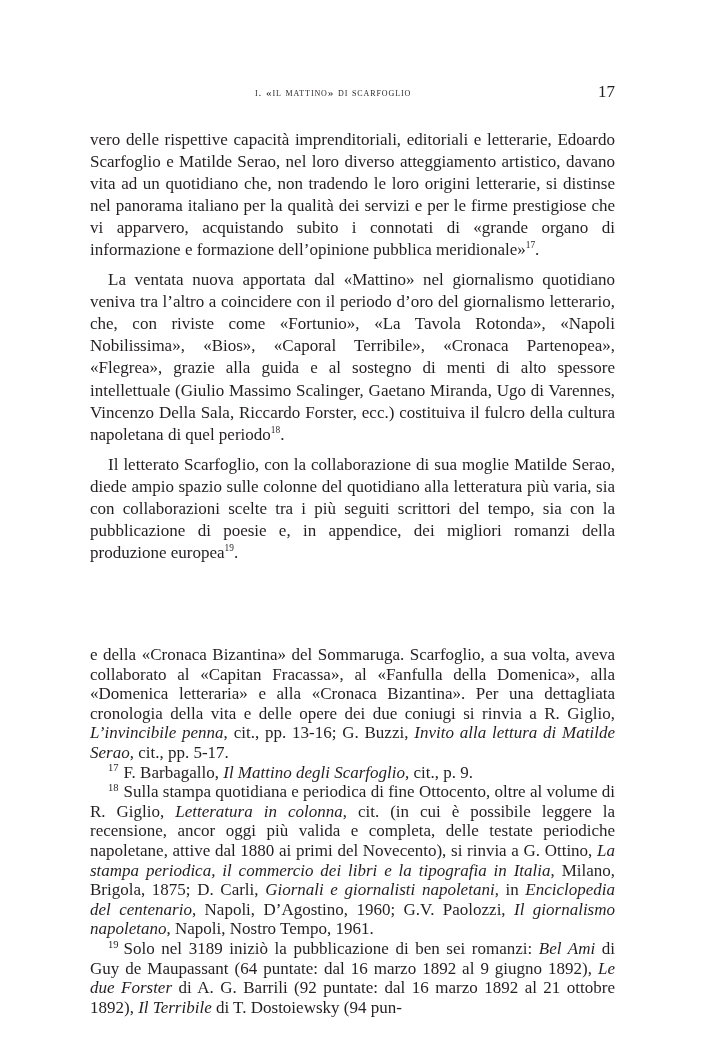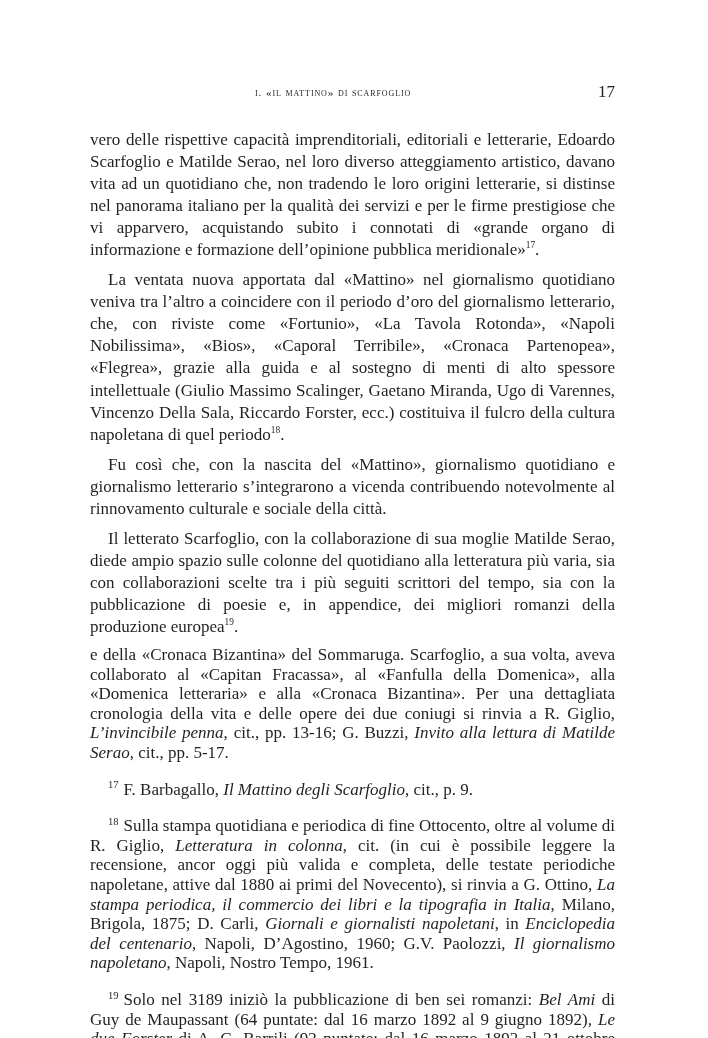--- a/index.html
+++ b/index.html
@@ -67,42 +67,40 @@
       width: 525px;
       font-size: 17px;
       line-height: 19.6px;
       text-align: justify;
     }
     .footnotes p {
       margin: 0;
     }
     .footnotes p.note {
       text-indent: 18px;
-      margin-top: 17px;
     }
     .fn-num {
       font-size: 0.62em;
       vertical-align: 0.6em;
       line-height: 0;
       margin-right: 5px;
     }
     i { font-style: italic; }
   </style>
 </head>
 <body>
 
 <div class="running-head">
   <span class="running-title">i. «il mattino» di scarfoglio</span>
   <span class="page-number">17</span>
 </div>
 
 <div class="main-text">
   <p><span>vero delle rispettive capacità imprenditoriali, editoriali e letterarie, Edoardo Scarfoglio e Matilde Serao, nel loro diverso atteggiamento artistico, davano vita ad un quotidiano che, non tradendo le loro origini letterarie, si distinse nel panorama italiano per la qualità dei servizi e per le firme prestigiose che vi apparvero, acquistando subito i connotati di «grande organo di informazione e formazione dell’opinione pubblica meridionale»</span><sup>17</sup><span>.</span></p>
   <p class="indent"><span>La ventata nuova apportata dal «Mattino» nel giornalismo quotidiano veniva tra l’altro a coincidere con il periodo d’oro del giornalismo letterario, che, con riviste come «Fortunio», «La Tavola Rotonda», «Napoli Nobilissima», «Bios», «Caporal Terribile», «Cronaca Partenopea», «Flegrea», grazie alla guida e al sostegno di menti di alto spessore intellettuale (Giulio Massimo Scalinger, Gaetano Miranda, Ugo di Varennes, Vincenzo Della Sala, Riccardo Forster, ecc.) costituiva il fulcro della cultura napoletana di quel periodo</span><sup>18</sup><span>.</span></p>
-  <p class="indent"><span>Fu così che, con la nascita del «Mattino», giornalismo quotidiano e giornalismo letterario s’integrarono a vicenda contribuendo notevolmente al rinnovamento culturale e sociale della città.</span></p>
   <p class="indent"><span>Il letterato Scarfoglio, con la collaborazione di sua moglie Matilde Serao, diede ampio spazio sulle colonne del quotidiano alla letteratura più varia, sia con collaborazioni scelte tra i più seguiti scrittori del tempo, sia con la pubblicazione di poesie e, in appendice, dei migliori romanzi della produzione europea</span><sup>19</sup><span>.</span></p>
 </div>
 
 <div class="footnotes">
   <p><span>e della «Cronaca Bizantina» del Sommaruga. Scarfoglio, a sua volta, aveva collaborato al «Capitan Fracassa», al «Fanfulla della Domenica», alla «Domenica letteraria» e alla «Cronaca Bizantina». Per una dettagliata cronologia della vita e delle opere dei due coniugi si rinvia a R. Giglio, </span><i>L’invincibile penna</i><span>, cit., pp. 13-16; G. Buzzi, </span><i>Invito alla lettura di Matilde Serao</i><span>, cit., pp. 5-17.</span></p>
 
   <p class="note"><span class="fn-num">17</span><span>F. Barbagallo, </span><i>Il Mattino degli Scarfoglio</i><span>, cit., p. 9.</span></p>
 
   <p class="note"><span class="fn-num">18</span><span>Sulla stampa quotidiana e periodica di fine Ottocento, oltre al volume di R. Giglio, </span><i>Letteratura in colonna</i><span>, cit. (in cui è possibile leggere la recensione, ancor oggi più valida e completa, delle testate periodiche napoletane, attive dal 1880 ai primi del Novecento), si rinvia a G. Ottino, </span><i>La stampa periodica, il commercio dei libri e la tipografia in Italia</i><span>, Milano, Brigola, 1875; D. Carli, </span><i>Giornali e giornalisti napoletani</i><span>, in </span><i>Enciclopedia del centenario</i><span>, Napoli, D’Agostino, 1960; G.V. Paolozzi, </span><i>Il giornalismo napoletano</i><span>, Napoli, Nostro Tempo, 1961.</span></p>
 

